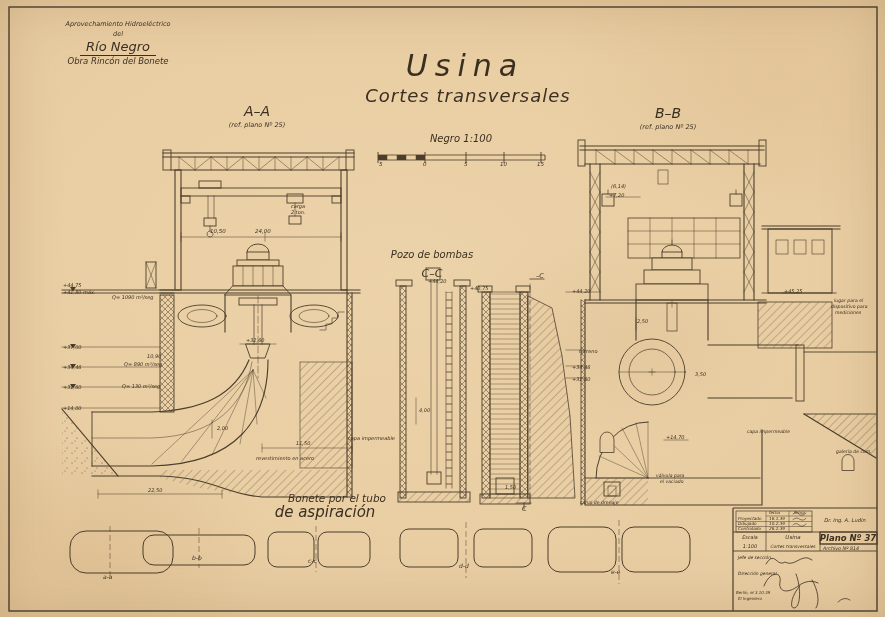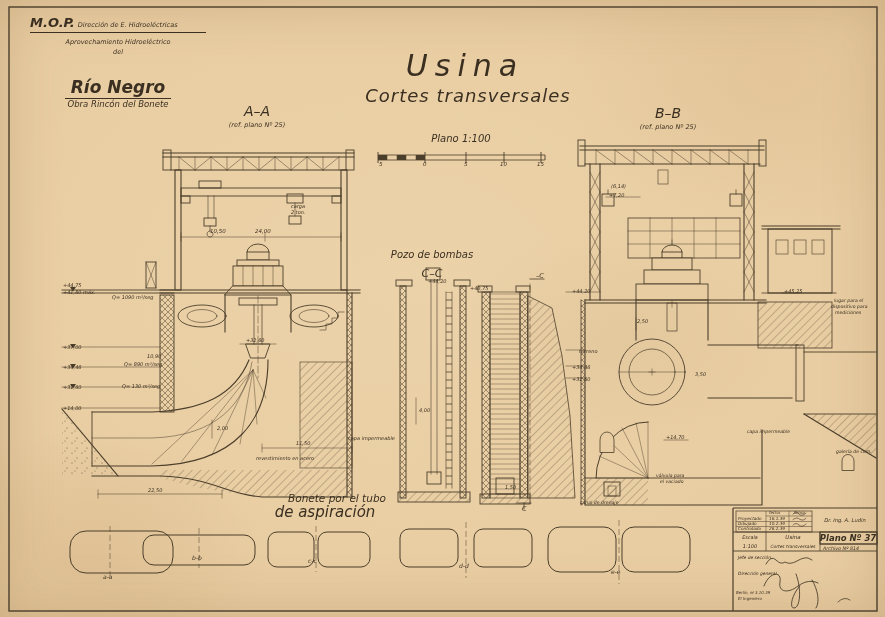--- a/index.html
+++ b/index.html
@@ -24,21 +24,21 @@
   .ctr{transform:translateX(-50%);text-align:center;}
   .b{font-weight:bold;}
   .dl{position:absolute;font-style:italic;white-space:nowrap;line-height:1;color:var(--ink);transform:translateY(-50%);}
   .stamp{position:absolute;left:30px;top:15px;width:176px;}
   .stamp .row1{border-bottom:1px solid var(--ink);padding-bottom:2px;display:flex;align-items:baseline;gap:3px;}
   .stamp .org{font-size:13px;font-weight:bold;font-style:italic;}
   .stamp .orgsub{font-size:6.5px;font-style:italic;}
   .stamp .c{text-align:center;font-style:italic;}
   .stamp .l1{font-size:6.5px;margin-top:5px;}
   .stamp .l2{font-size:6.5px;margin-top:2px;}
-  .stamp .nm{font-size:17px;font-weight:bold;margin-top:21px;}
+  .stamp .nm{font-size:13px;font-weight:normal;margin-top:1px;}
   .stamp .nm span{border-bottom:1.2px solid var(--ink);padding:0 6px 1px;}
   .stamp .ob{font-size:8.5px;margin-top:2px;}
 </style>
 </head>
 <body>
 
 <div class="page">
 
   <svg width="885" height="617" viewBox="0 0 885 617">
     <defs>
@@ -264,39 +264,35 @@
       <path d="M793,525q3,-3 6,0q3,3 7,-1" stroke-width="0.6"></path>
       <path d="M766,564q5,-9 10,-4t9,2q5,3 12,-1t11,-3l4,2"></path>
       <path d="M764,586c5,-14 18,-16 16,-4c-2,10 8,12 18,4c7,-5 14,-6 20,-3"></path>
       <path d="M796,574c6,16 4,34 -2,34c-5,0 -2,-14 6,-22"></path>
       <path d="M812,580c6,10 8,22 4,28"></path>
       <path d="M838,602q6,-6 12,-2" stroke-width="0.7"></path>
     </g>
   </svg>
 
   <div class="stamp">
-    <div class="row1">
-      <span class="org">M.O.P.</span>
-      <span class="orgsub">Dirección de E. Hidroeléctricas</span>
-    </div>
     <div class="c l1">Aprovechamiento Hidroeléctrico</div>
     <div class="c l2">del</div>
     <div class="c nm"><span style="font-style:italic">Río Negro</span></div>
     <div class="c ob">Obra Rincón del Bonete</div>
   </div>
 
   <div class="t ctr" style="left:465px;top:50px;font-size:30px;letter-spacing:7px;">Usina</div>
   <div class="t ctr" style="left:468px;top:87px;font-size:18px;letter-spacing:1px;">Cortes transversales</div>
 
   <div class="t ctr" style="left:257px;top:104px;font-size:14px;">A–A</div>
   <div class="t ctr" style="left:257px;top:122px;font-size:6.5px;">(ref. plano Nº 25)</div>
   <div class="t ctr" style="left:668px;top:106px;font-size:14px;">B–B</div>
   <div class="t ctr" style="left:668px;top:124px;font-size:6.5px;">(ref. plano Nº 25)</div>
 
-  <div class="t ctr" style="left:461px;top:134px;font-size:10px;">Plano 1:100</div>
+  <div class="t ctr" style="left:461px;top:134px;font-size:10px;">Negro 1:100</div>
 
   <div class="t ctr" style="left:432px;top:250px;font-size:10px;">Pozo de bombas</div>
   <div class="t ctr" style="left:432px;top:268px;font-size:11px;">C–C</div>
 
   <div class="t ctr" style="left:337px;top:493px;font-size:10.5px;">Bonete por el tubo</div>
   <div class="t ctr" style="left:325px;top:505px;font-size:15px;">de aspiración</div>
 
   <div class="t" style="left:769px;top:511px;font-size:4px;">fecha</div>
   <div class="t" style="left:794px;top:511px;font-size:4px;">firma</div>
   <div class="t" style="left:738px;top:516.5px;font-size:4.2px;">Proyectado</div>

